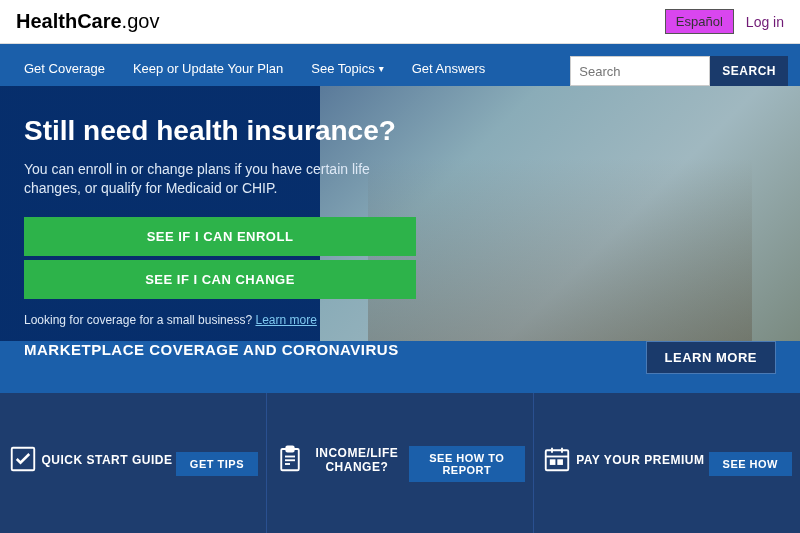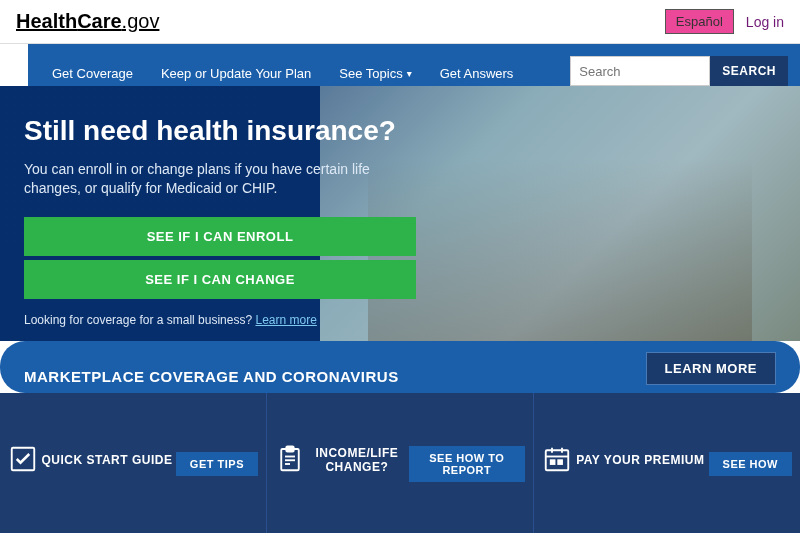--- a/index.html
+++ b/index.html
@@ -8,48 +8,47 @@
     
     .top-bar {
       display: flex;
       align-items: center;
       justify-content: space-between;
       padding: 8px 16px;
       background: #fff;
       border-bottom: 1px solid #ddd;
       height: 44px;
     }
-    .logo { font-size: 20px; font-weight: bold; color: #000; text-decoration: underline; }
+    .logo { font-size: 20px; font-weight: bold; color: #000; }
     .logo span { color: #000; font-weight: normal; }
     .top-bar-right { display: flex; align-items: center; gap: 12px; }
     .espanol-btn {
       border: 1px solid #555;
-      background: #ec4899;
+      background: #d946ef;
       padding: 4px 10px;
       font-size: 13px;
       cursor: pointer;
       color: #333;
     }
     .login-btn {
       background: none;
       border: none;
       color: #701a75;
       font-size: 14px;
       cursor: pointer;
       text-decoration: none;
     }
 
     
     .nav-bar {
       background: #1b5faa;
       display: flex;
-      align-items: flex-start;
-      padding: 12px 12px;
+      align-items: flex-end;
+      padding: 0 12px;
       height: 42px;
-      margin-left: 28px;
     }
     .nav-items { display: flex; align-items: center; gap: 4px; flex: 1; }
     .nav-item {
       color: #fff;
       font-size: 13px;
       padding: 10px 12px;
       cursor: pointer;
       white-space: nowrap;
       display: flex;
       align-items: center;
@@ -143,25 +142,24 @@
     .hero-small-text a {
       color: #7ec8f0;
       text-decoration: underline;
       cursor: pointer;
     }
 
     
     .corona-banner {
       background: #1b5faa;
       display: flex;
-      align-items: flex-end;
+      align-items: flex-start;
       justify-content: space-between;
-      padding: 8px 24px;
+      padding: 0 24px;
       height: 52px;
-      border-radius: 25px;
     }
     .corona-text {
       color: #fff;
       font-size: 15px;
       font-weight: bold;
       letter-spacing: 0.5px;
     }
     .learn-more-btn {
       background: #1a3a6b;
       color: #fff;

